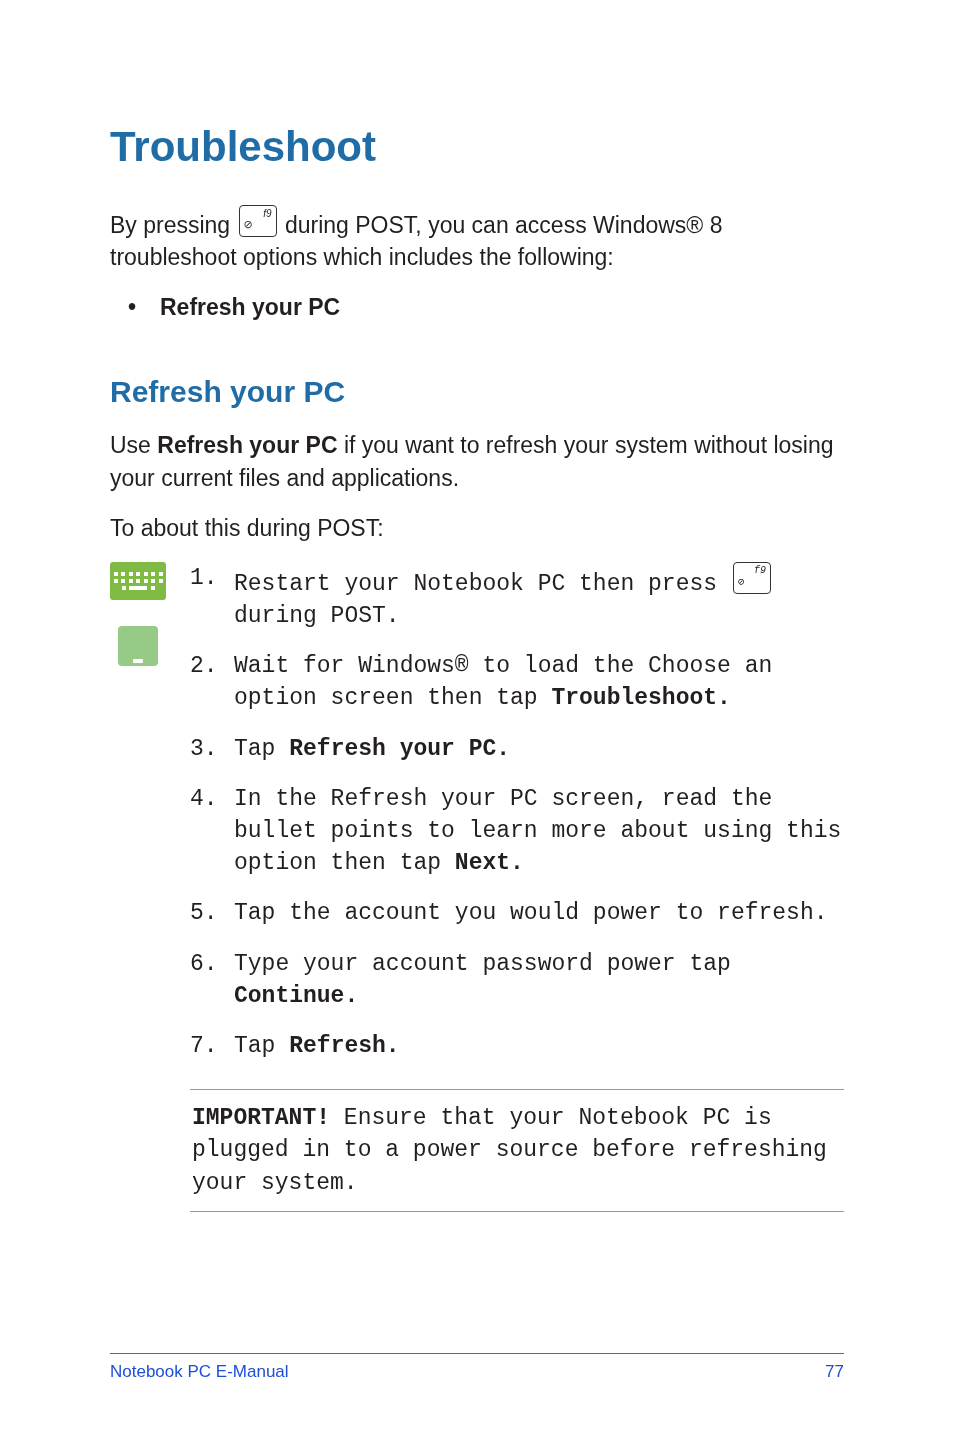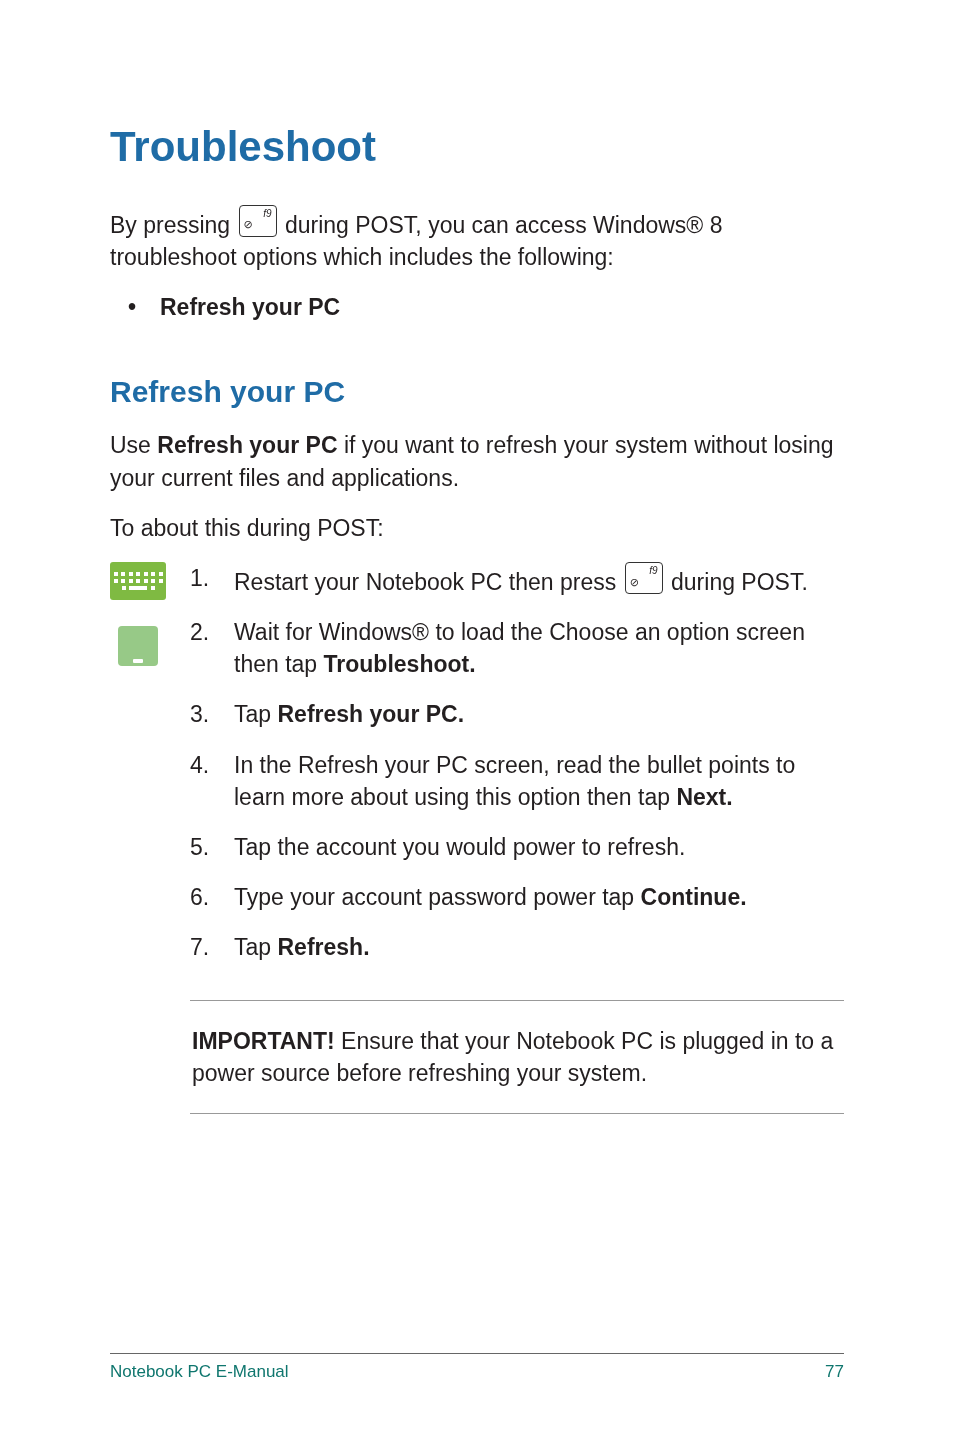--- a/index.html
+++ b/index.html
@@ -64,20 +64,21 @@
       content: "•";
       position: absolute;
       left: 0;
       top: 0;
       font-weight: 700;
     }
     .steps-wrap {
       display: flex;
       gap: 24px;
       margin-top: 10px;
+      font-family: Liberation Mono, monospace;
     }
     .icon-col { width: 56px; flex-shrink: 0; }
     .icon-keyboard {
       width: 56px; height: 38px;
       background: #7fba42;
       border-radius: 3px;
       display: flex;
       flex-direction: column;
       justify-content: center;
       align-items: center;
@@ -125,33 +126,33 @@
     ol.steps li::before {
       content: counter(step) ".";
       position: absolute;
       left: 0;
       top: 0;
     }
     .b { font-weight: 700; }
     .notebox {
       border-top: 1px solid #999;
       border-bottom: 1px solid #999;
-      padding: 24px 2px;
-      margin-top: 36px;
+      padding: 12px 2px;
+      margin-top: 27px;
     }
     .footer {
       position: absolute;
       left: 110px; right: 110px;
       bottom: 54px;
       border-top: 1px solid #666;
       padding-top: 6px;
       display: flex;
       justify-content: space-between;
       font-size: 17px;
-      color: #0f766e;
+      color: #1d4ed8;
     }
   </style>
 </head>
 <body>
 
 <h1>Troubleshoot</h1>
 
 <p class="intro para">
   <span>By pressing </span>
   <span class="keycap">

